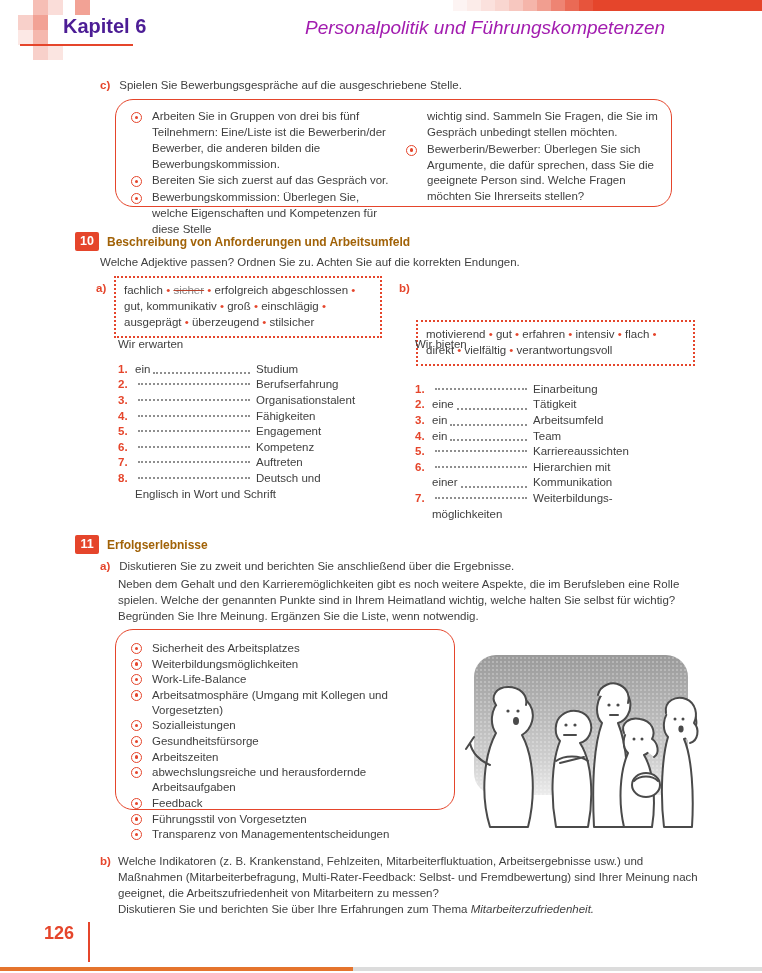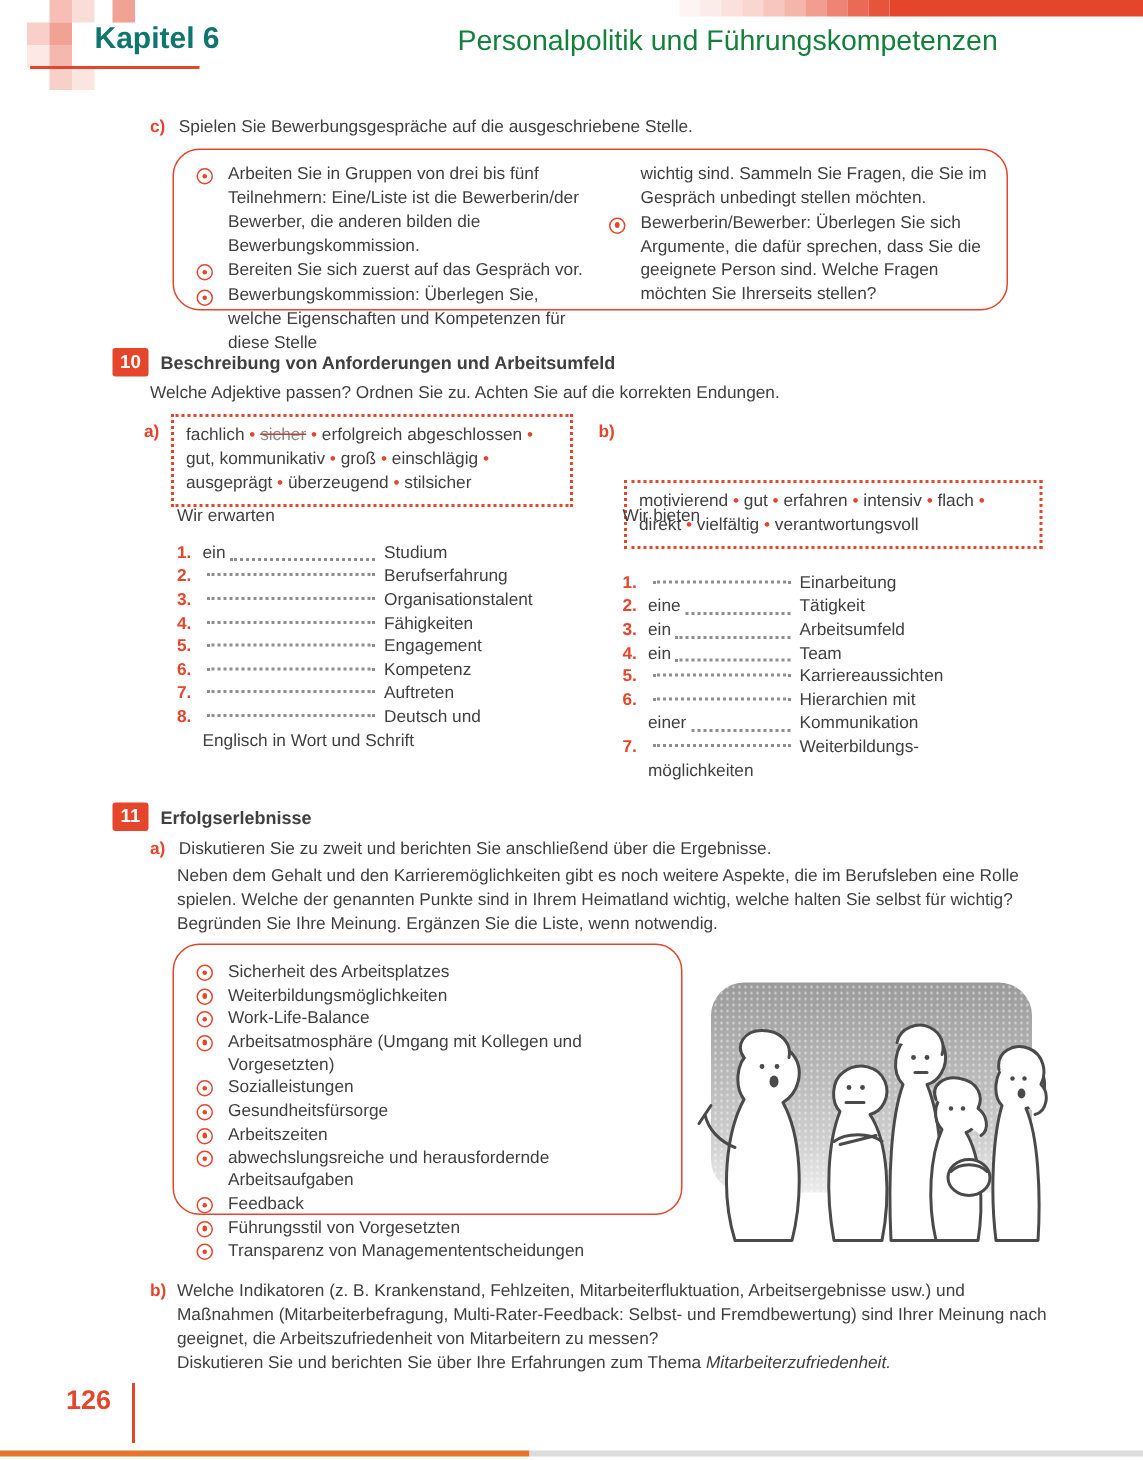--- a/index.html
+++ b/index.html
@@ -1,23 +1,23 @@
 <!DOCTYPE html>
 <html><head>
 <meta charset="utf-8">
 <style>
   html,body{margin:0;padding:0;background:#fff;}
   .page{position:relative;width:762px;height:973px;background:#ffffff;overflow:hidden;
         font-family:"Liberation Sans",sans-serif;font-size:11.5px;color:#3f3f3f;line-height:1.38;}
 
   
   .mosaic-sq{position:absolute;width:15px;height:15px;background:#e5452b;}
-  .chapter{position:absolute;left:63px;top:13px;font-size:20px;font-weight:bold;color:#0f766e;}
+  .chapter{position:absolute;left:63px;top:13px;font-size:20px;font-weight:bold;color:#4c1d95;}
   .chapter-underline{position:absolute;left:20px;top:44px;width:113px;height:2px;background:#e5452b;}
-  .page-title{position:absolute;left:305px;top:15px;font-size:19px;color:#15803d;}
+  .page-title{position:absolute;left:305px;top:15px;font-size:19px;color:#a21caf;font-style:italic;}
   .topbar{position:absolute;top:0;right:0;left:453px;height:11px;display:flex;}
   .topbar .step{width:14px;height:11px;background:#e5452b;}
   .topbar .tail{flex:1;background:#e5452b;}
 
   
   .redlabel{color:#e5452b;font-weight:bold;}
   .abs{position:absolute;}
   .roundbox{border:1.6px solid #e5452b;border-radius:18px;box-sizing:border-box;}
   .ticon{display:inline-block;width:9px;height:9px;border:1.6px solid #e5452b;border-radius:50%;position:relative;}
   .ticon::after{content:"";position:absolute;left:2.6px;top:2.6px;width:3.4px;height:3.4px;border-radius:50%;background:#e5452b;}
@@ -26,21 +26,21 @@
   .cline{left:100px;top:78px;}
   .cline .redlabel{margin-right:9px;}
   .cbox{left:115px;top:99px;width:557px;height:108px;padding:9px 12px 9px 14px;display:flex;gap:13px;}
   .ccol{width:262px;}
   .ccol:last-child{width:auto;flex:1;}
   .citem{position:relative;padding-left:22px;margin-bottom:1px;}
   .citem .ticon{position:absolute;left:1px;top:3px;}
 
   
   .badge{background:#e5452b;color:#fff;font-weight:bold;font-size:12.5px;line-height:19px;text-align:center;width:24px;height:19px;border-radius:2px;}
-  .sec-title{font-size:12px;font-weight:bold;color:#404040;}
+  .sec-title{font-size:12px;font-weight:bold;color:#a16207;}
   .dotbox{border:2px dotted #e5452b;box-sizing:border-box;padding:5px 8px;}
   .sep{color:#3f3f3f;}
   .sep.dot{color:#e5452b;}
   .w.struck{color:#8a8a8a;text-decoration:line-through;text-decoration-color:#b7452f;}
 
   .wlist-head{margin-bottom:9px;}
   .ex-line{margin-bottom:4px;display:flex;align-items:baseline;}
   .ex-line .ticon{margin-right:9px;top:1px;}
   .ex-word{color:#e5452b;font-style:italic;font-size:12px;margin-right:5px;font-family:"DejaVu Serif",serif;}
   .row{display:flex;align-items:baseline;line-height:15.6px;}

